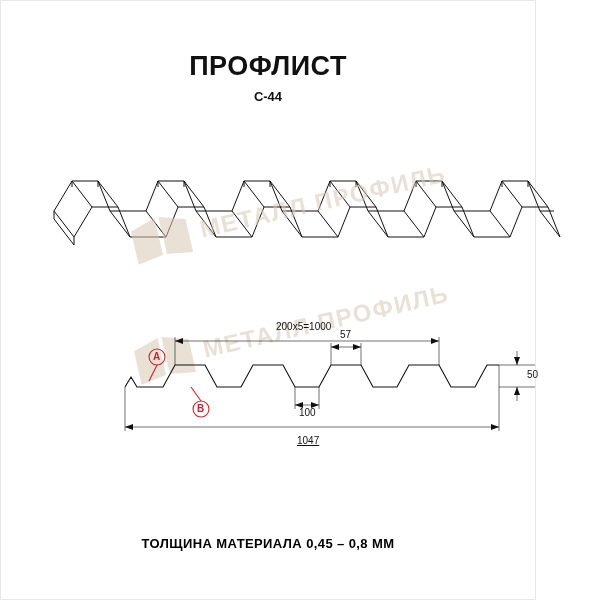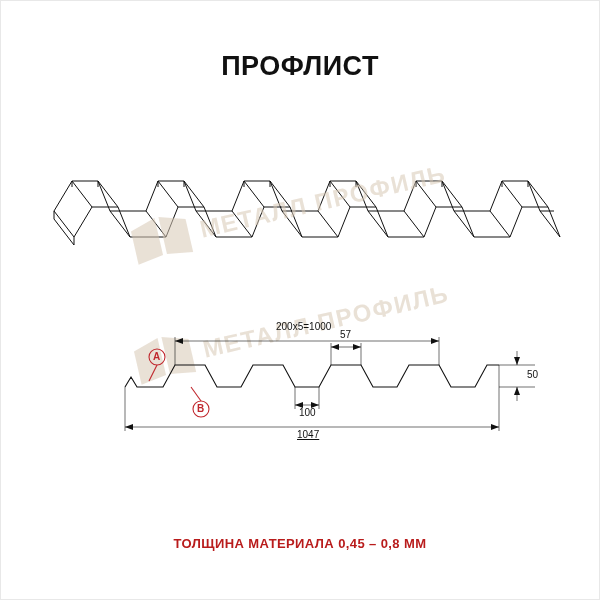--- a/index.html
+++ b/index.html
@@ -10,21 +10,21 @@
     width: 600px;
     height: 600px;
     background: #ffffff;
     font-family: "Liberation Sans", sans-serif;
     color: #1a1a1a;
     position: relative;
     overflow: hidden;
   }
   .page {
     position: relative;
-    width: 600px;
+    width: 536px;
     height: 600px;
     border: 1px solid #e8e8e8;
     box-sizing: border-box;
   }
   .title {
     position: absolute;
     top: 50px;
     left: 0;
     width: 100%;
     text-align: center;
@@ -45,21 +45,21 @@
   }
   .footer {
     position: absolute;
     bottom: 48px;
     left: 0;
     width: 100%;
     text-align: center;
     font-size: 13px;
     font-weight: bold;
     letter-spacing: 0.4px;
-    color: #b91c1c;
+    color: #000000;
   }
   .iso-wrap {
     position: absolute;
     top: 140px;
     left: 35px;
     width: 530px;
     height: 130px;
   }
   .draw-wrap {
     position: absolute;
@@ -83,20 +83,21 @@
     white-space: nowrap;
   }
   .lbl-red { color: #c0272d; font-size: 10px; font-weight: bold; }
 </style>
 </head>
 <body>
 
 <div class="page">
 
   <div class="title">ПРОФЛИСТ</div>
+  <div class="subtitle">С-44</div>
 
   <div class="iso-wrap">
     <svg width="530" height="130" viewBox="0 0 530 130">
       <g fill="none" stroke="#111111" stroke-width="1" stroke-linejoin="round">
 
         <path d="M18,70 L36,40 L62,40 L74,70 L110,70 L122,40 L148,40 L160,70 L196,70 L208,40 L234,40
                  L246,70 L282,70 L294,40 L320,40 L332,70 L368,70 L380,40 L406,40 L418,70 L454,70
                  L466,40 L492,40 L504,70 L518,70"></path>
 
         <path d="M18,70 L38,96 M36,40 L56,66 M62,40 L82,66 M74,70 L94,96
@@ -182,21 +183,21 @@
         <circle cx="56" cy="26" r="8"></circle>
         <path d="M56,34 L48,50"></path>
         <circle cx="100" cy="78" r="8"></circle>
         <path d="M100,70 L90,56"></path>
       </g>
     </svg>
 
     <div class="lbl" style="left:175px; top:-10px;">200х5=1000</div>
     <div class="lbl" style="left:239px; top:-2px;">57</div>
     <div class="lbl" style="left:198px; top:76px;">100</div>
-    <div class="lbl" style="left:196px; top:98px;text-decoration:underline;">1047</div>
+    <div class="lbl" style="left:196px; top:104px;text-decoration:underline;">1047</div>
     <div class="lbl" style="left:426px; top:38px;">50</div>
     <div class="lbl lbl-red" style="left:52px; top:20px;">A</div>
     <div class="lbl lbl-red" style="left:96px; top:72px;">B</div>
   </div>
 
   <div class="footer">ТОЛЩИНА МАТЕРИАЛА 0,45 – 0,8 ММ</div>
 
 </div>
 
 </body></html>

